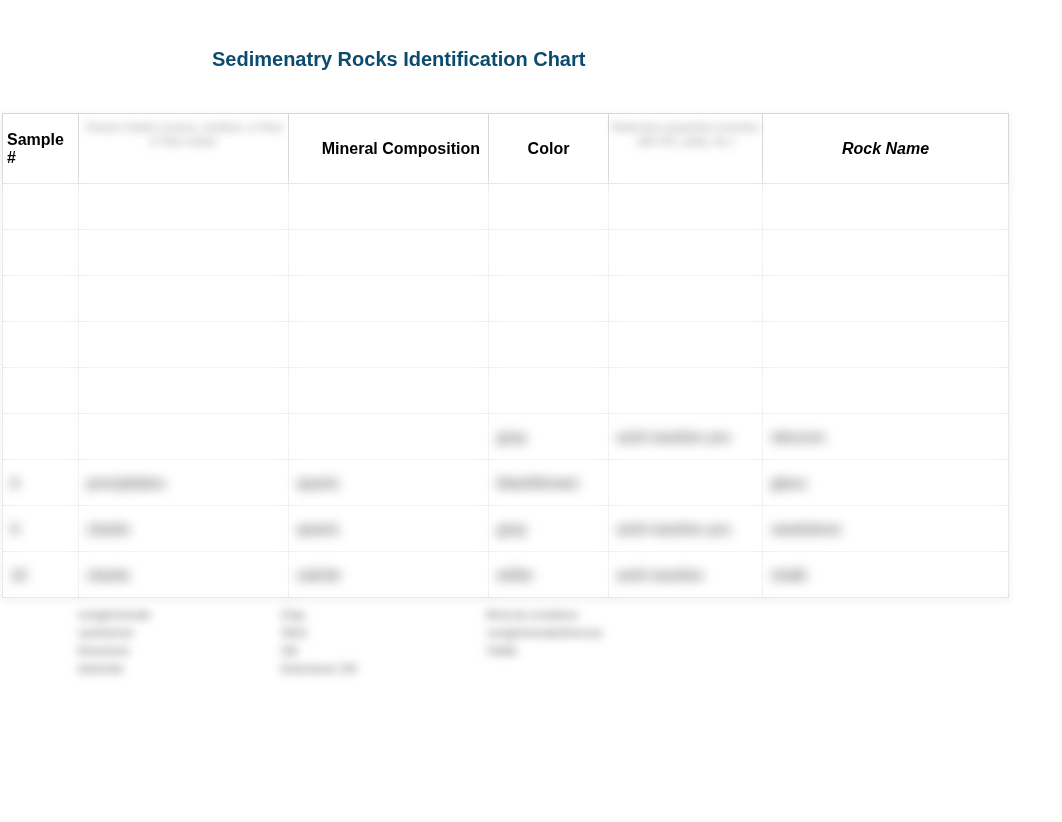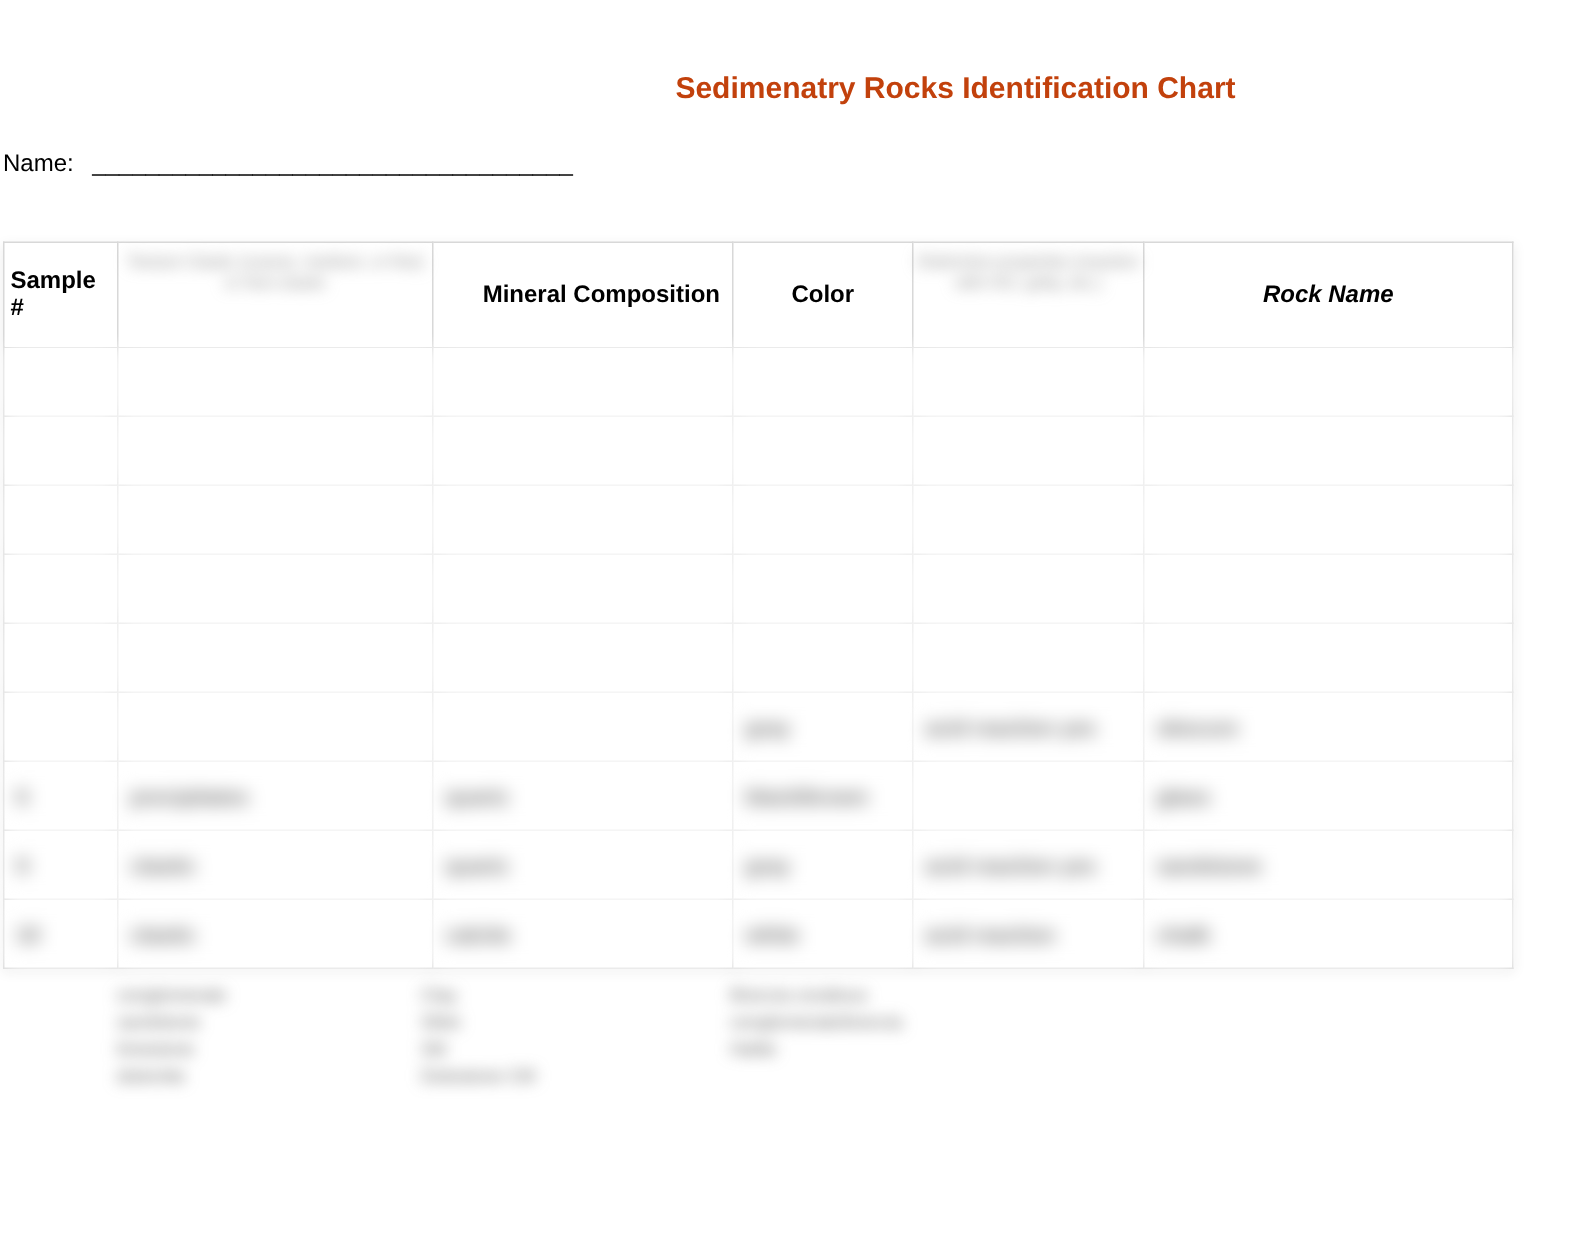--- a/index.html
+++ b/index.html
@@ -12,25 +12,25 @@
       background: #ffffff;
       width: 1062px;
       height: 822px;
       padding: 0;
     }
     .container {
       width: 100%;
       padding: 0;
     }
     .title {
-      text-align: center;
+      text-align: left;
       font-size: 20px;
       font-weight: bold;
       padding: 48px 0 0 212px;
-      color: #c2410c;
+      color: #0c4a6e;
     }
     .name-line {
       padding: 30px 0 0 2px;
       font-size: 16px;
       color: #000;
     }
     .name-label {
       display: inline-block;
     }
     .name-blank {
@@ -120,24 +120,20 @@
       text-align: center;
       z-index: 1;
     }
   </style>
 </head>
 <body>
 
 <div class="container">
   <div class="title">Sedimenatry Rocks Identification Chart</div>
 
-  <div class="name-line">
-    <span class="name-label">Name:</span>
-    <span class="name-blank">____________________________________</span>
-  </div>
 
   <div class="table-wrapper">
     <table>
       <colgroup>
         <col style="width:76px">
         <col style="width:210px">
         <col style="width:200px">
         <col style="width:120px">
         <col style="width:154px">
         <col style="width:246px">

